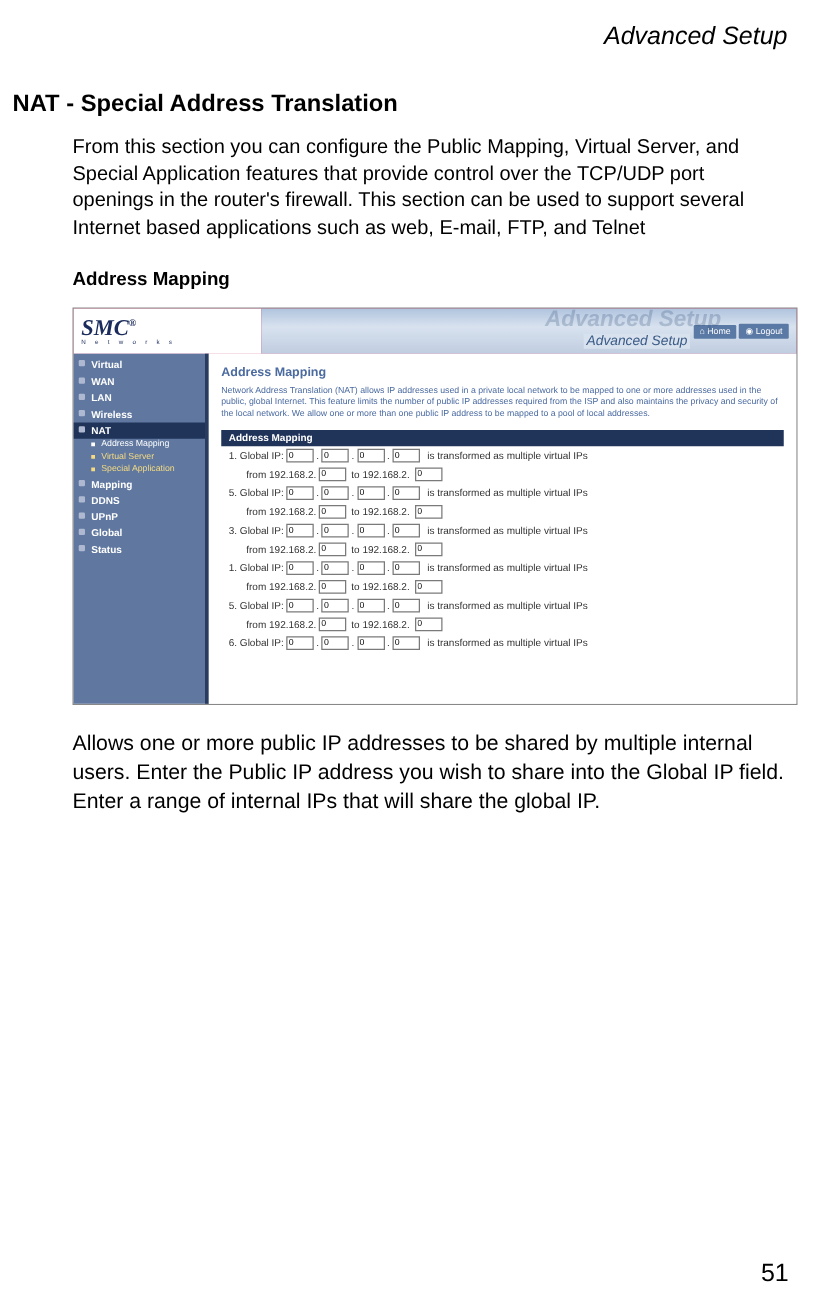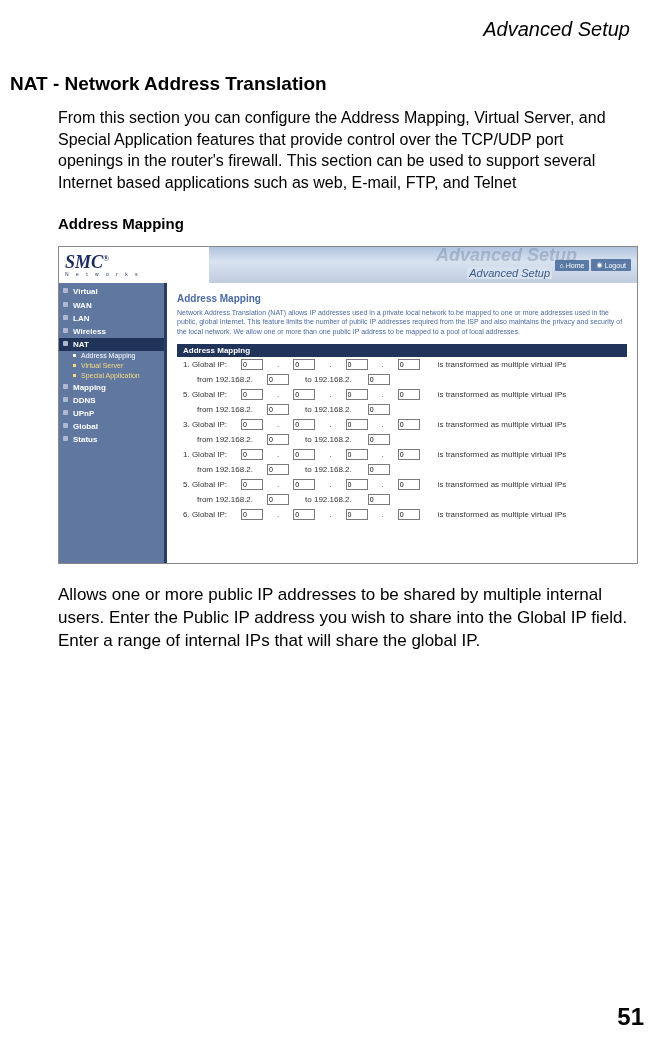--- a/index.html
+++ b/index.html
@@ -183,53 +183,52 @@
     font-size: 8px;
     font-weight: bold;
     padding: 2px 6px;
   }
   .mapping-row {
     padding: 2px 6px;
     font-size: 8px;
     color: #333;
     display: flex;
     align-items: center;
-    gap: 14px;
+    gap: 2px;
     flex-wrap: nowrap;
     border-top: 0;
   }
   .mapping-row input {
     width: 22px;
     height: 11px;
     font-size: 7px;
     border: 1px solid #7a7a7a;
     padding: 0 1px;
   }
   .mapping-row.from { padding-left: 20px; }
   .outro {
     font-size: 17px;
     line-height: 1.35;
     margin: 0 10px 0 48px;
   }
   .page-num {
     position: absolute;
     bottom: 14px;
-    right: 6px;
-    font-size: 24px;
-    font-weight: bold;
+    right: 19px;
+    font-size: 20px;
   }
 </style>
 </head>
 <body>
 
 <div class="header-title">Advanced Setup</div>
 
-<div class="section-title">NAT - Network Address Translation</div>
-
-<p class="intro">From this section you can configure the Address Mapping, Virtual Server, and Special Application features that provide control over the TCP/UDP port openings in the router's firewall. This section can be used to support several Internet based applications such as web, E-mail, FTP, and Telnet</p>
+<div class="section-title">NAT - Special Address Translation</div>
+
+<p class="intro">From this section you can configure the Public Mapping, Virtual Server, and Special Application features that provide control over the TCP/UDP port openings in the router's firewall. This section can be used to support several Internet based applications such as web, E-mail, FTP, and Telnet</p>
 
 <div class="sub-title">Address Mapping</div>
 
 <div class="router-ui">
   <div class="router-topbar">
     <div class="router-logo">
       <div class="brand"><span>SMC</span><sup>®</sup></div>
       <div class="networks">N e t w o r k s</div>
     </div>
     <div class="router-banner">

